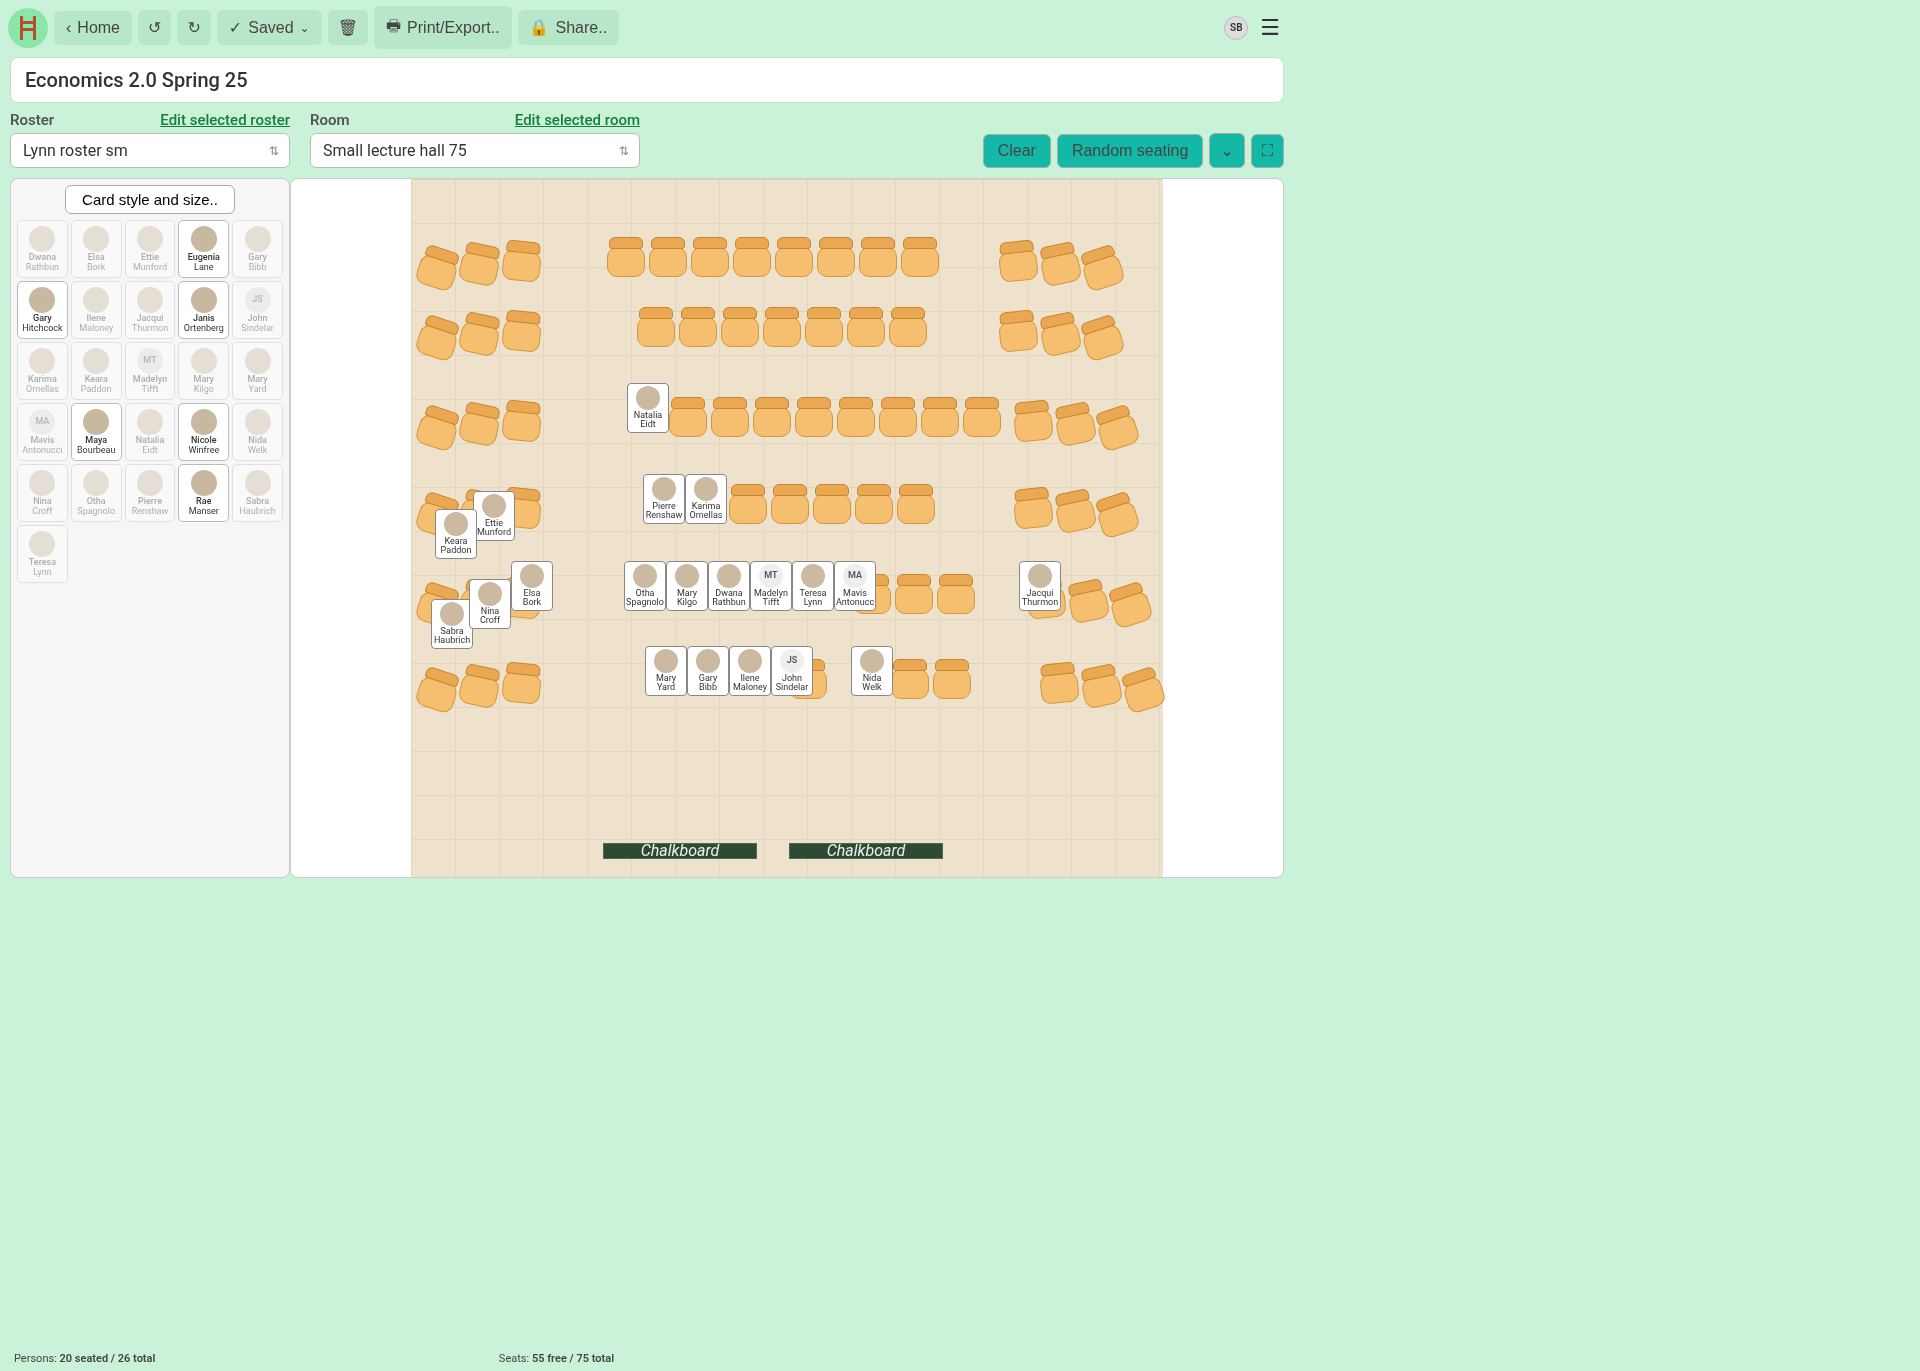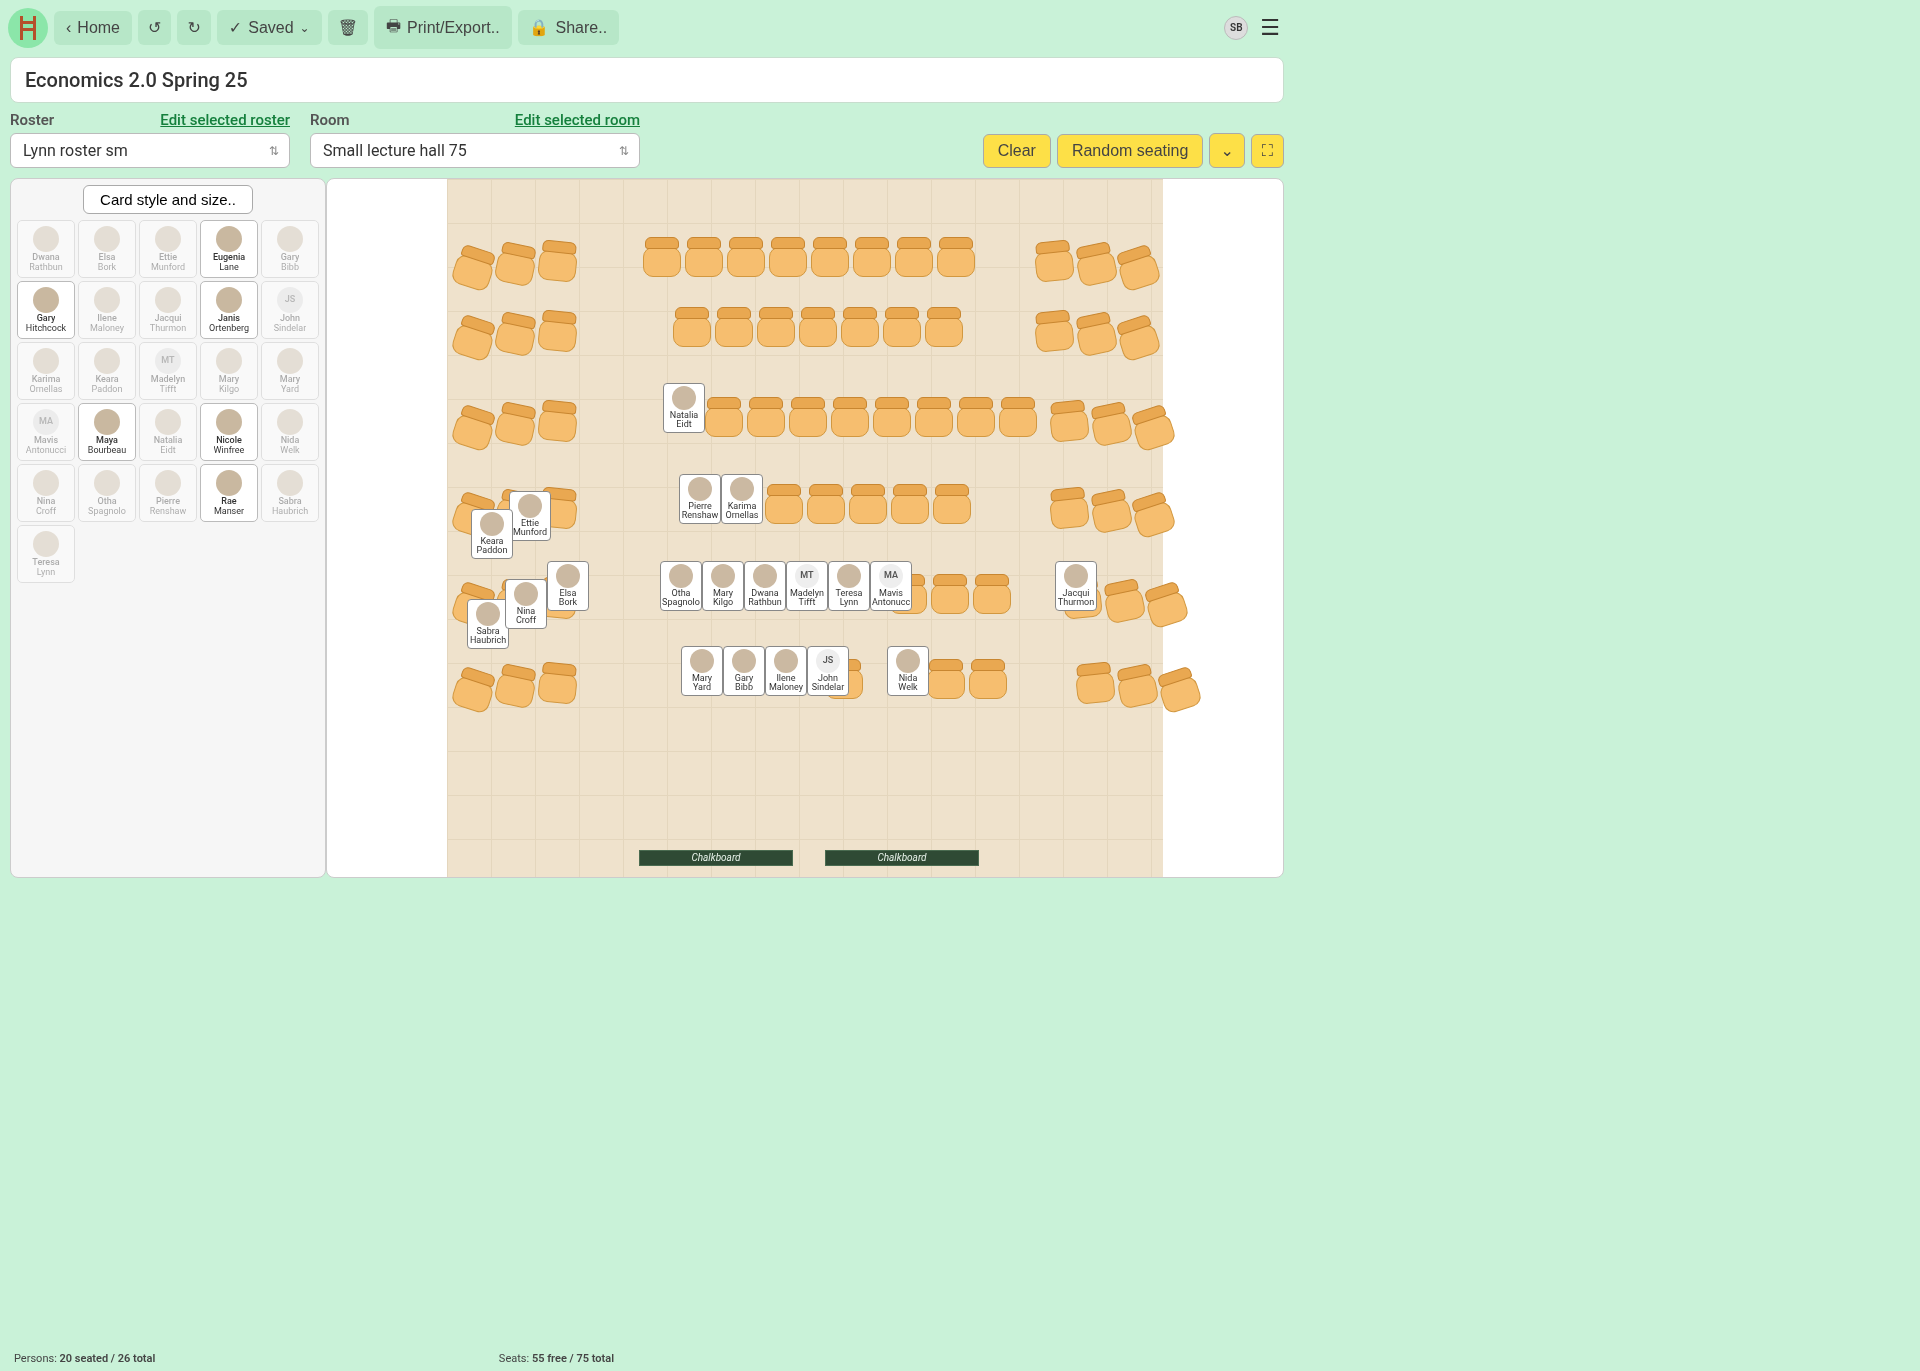--- a/index.html
+++ b/index.html
@@ -83,34 +83,34 @@
     border: 1px solid #bbb;
     border-radius: 6px;
     padding: 7px 30px 7px 12px;
     font-size: 16px;
     position: relative;
     cursor: pointer;
   }
   .select-box .updown { position: absolute; right: 10px; top: 50%; transform: translateY(-50%); font-size: 12px; color: #888; }
   .room-select-wrap { }
   .ctrl-btn {
-    background: #fde047;
+    background: #14b8a6;
     border: 1px solid #aaa;
     border-radius: 6px;
     padding: 7px 14px;
     font-size: 16px;
     cursor: pointer;
     color: #444;
   }
   .ctrl-btn.small { padding: 7px 10px; }
 
   
   .roster-panel {
     margin: 6px 0 0 10px;
-    width: 316px;
+    width: 280px;
     background: #f6f6f6;
     border: 1px solid #ccc;
     border-radius: 8px;
     padding: 6px;
     height: 700px;
     overflow: hidden;
   }
   .card-style-btn {
     display: block;
     margin: 0 auto 6px auto;
@@ -212,28 +212,28 @@
     background: #cbb9a2;
     display: flex; align-items: center; justify-content: center;
     font-size: 9px; font-weight: 600; color: #555;
     margin-bottom: 1px;
   }
   .placed .fn, .placed .ln { white-space: nowrap; overflow: hidden; width: 100%; }
 
   
   .chalkboard {
     position: absolute;
-    bottom: 11px;
+    bottom: 18px;
     height: 16px;
     width: 154px;
     background: #2f4a34;
     border: 1px solid #4a6b50;
     color: #e8f2ea;
     font-style: italic;
-    font-size: 10px;
+    font-size: 16px;
     text-align: center;
     line-height: 14px;
   }
 
   
   .status-bar {
     position: absolute;
     left: 0; right: 0; bottom: 0;
     display: flex;
     padding: 6px 14px;

